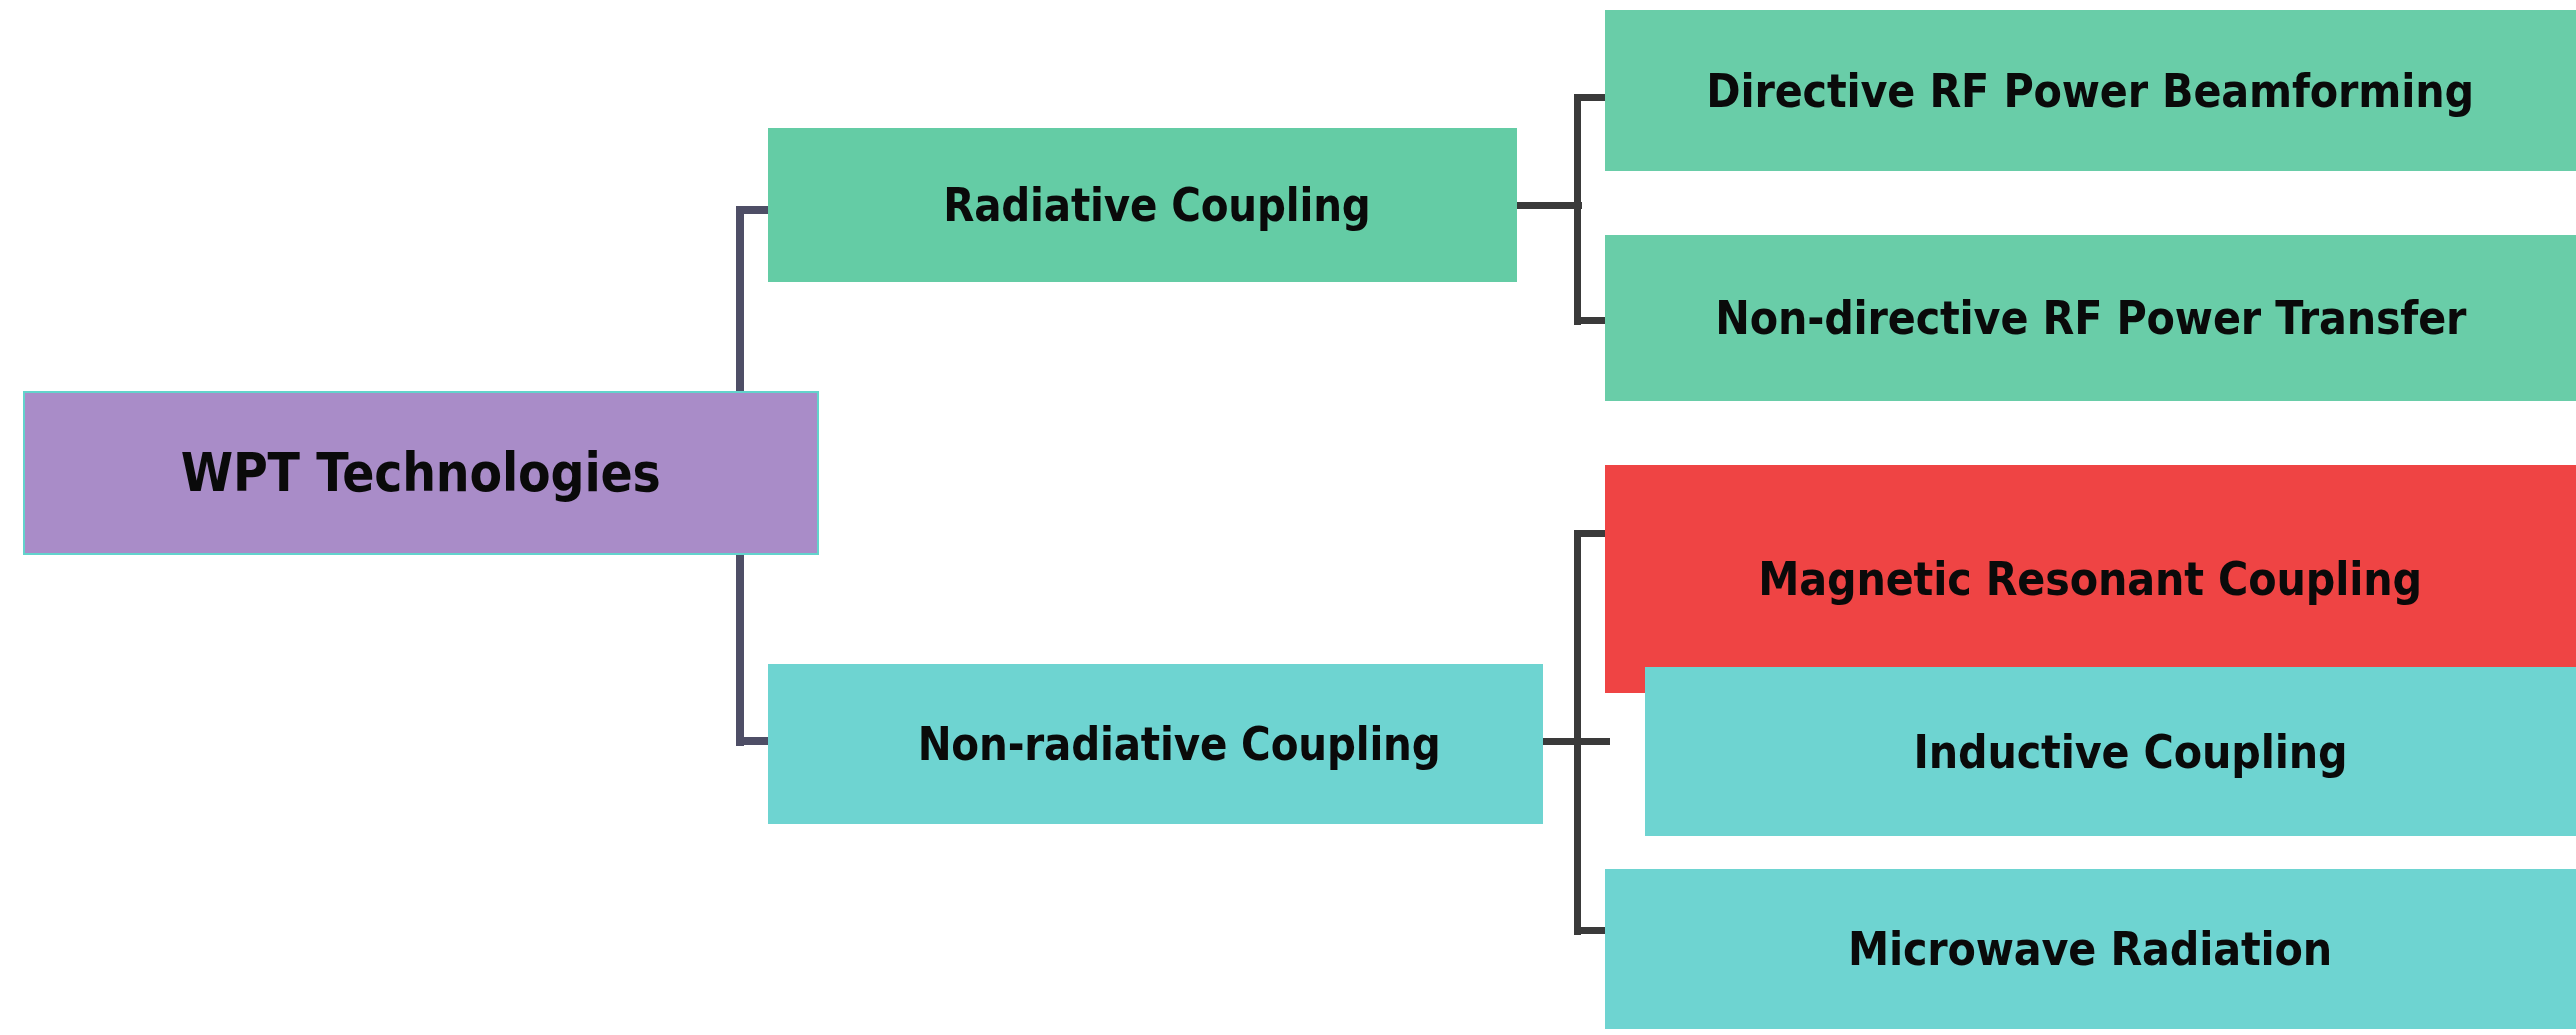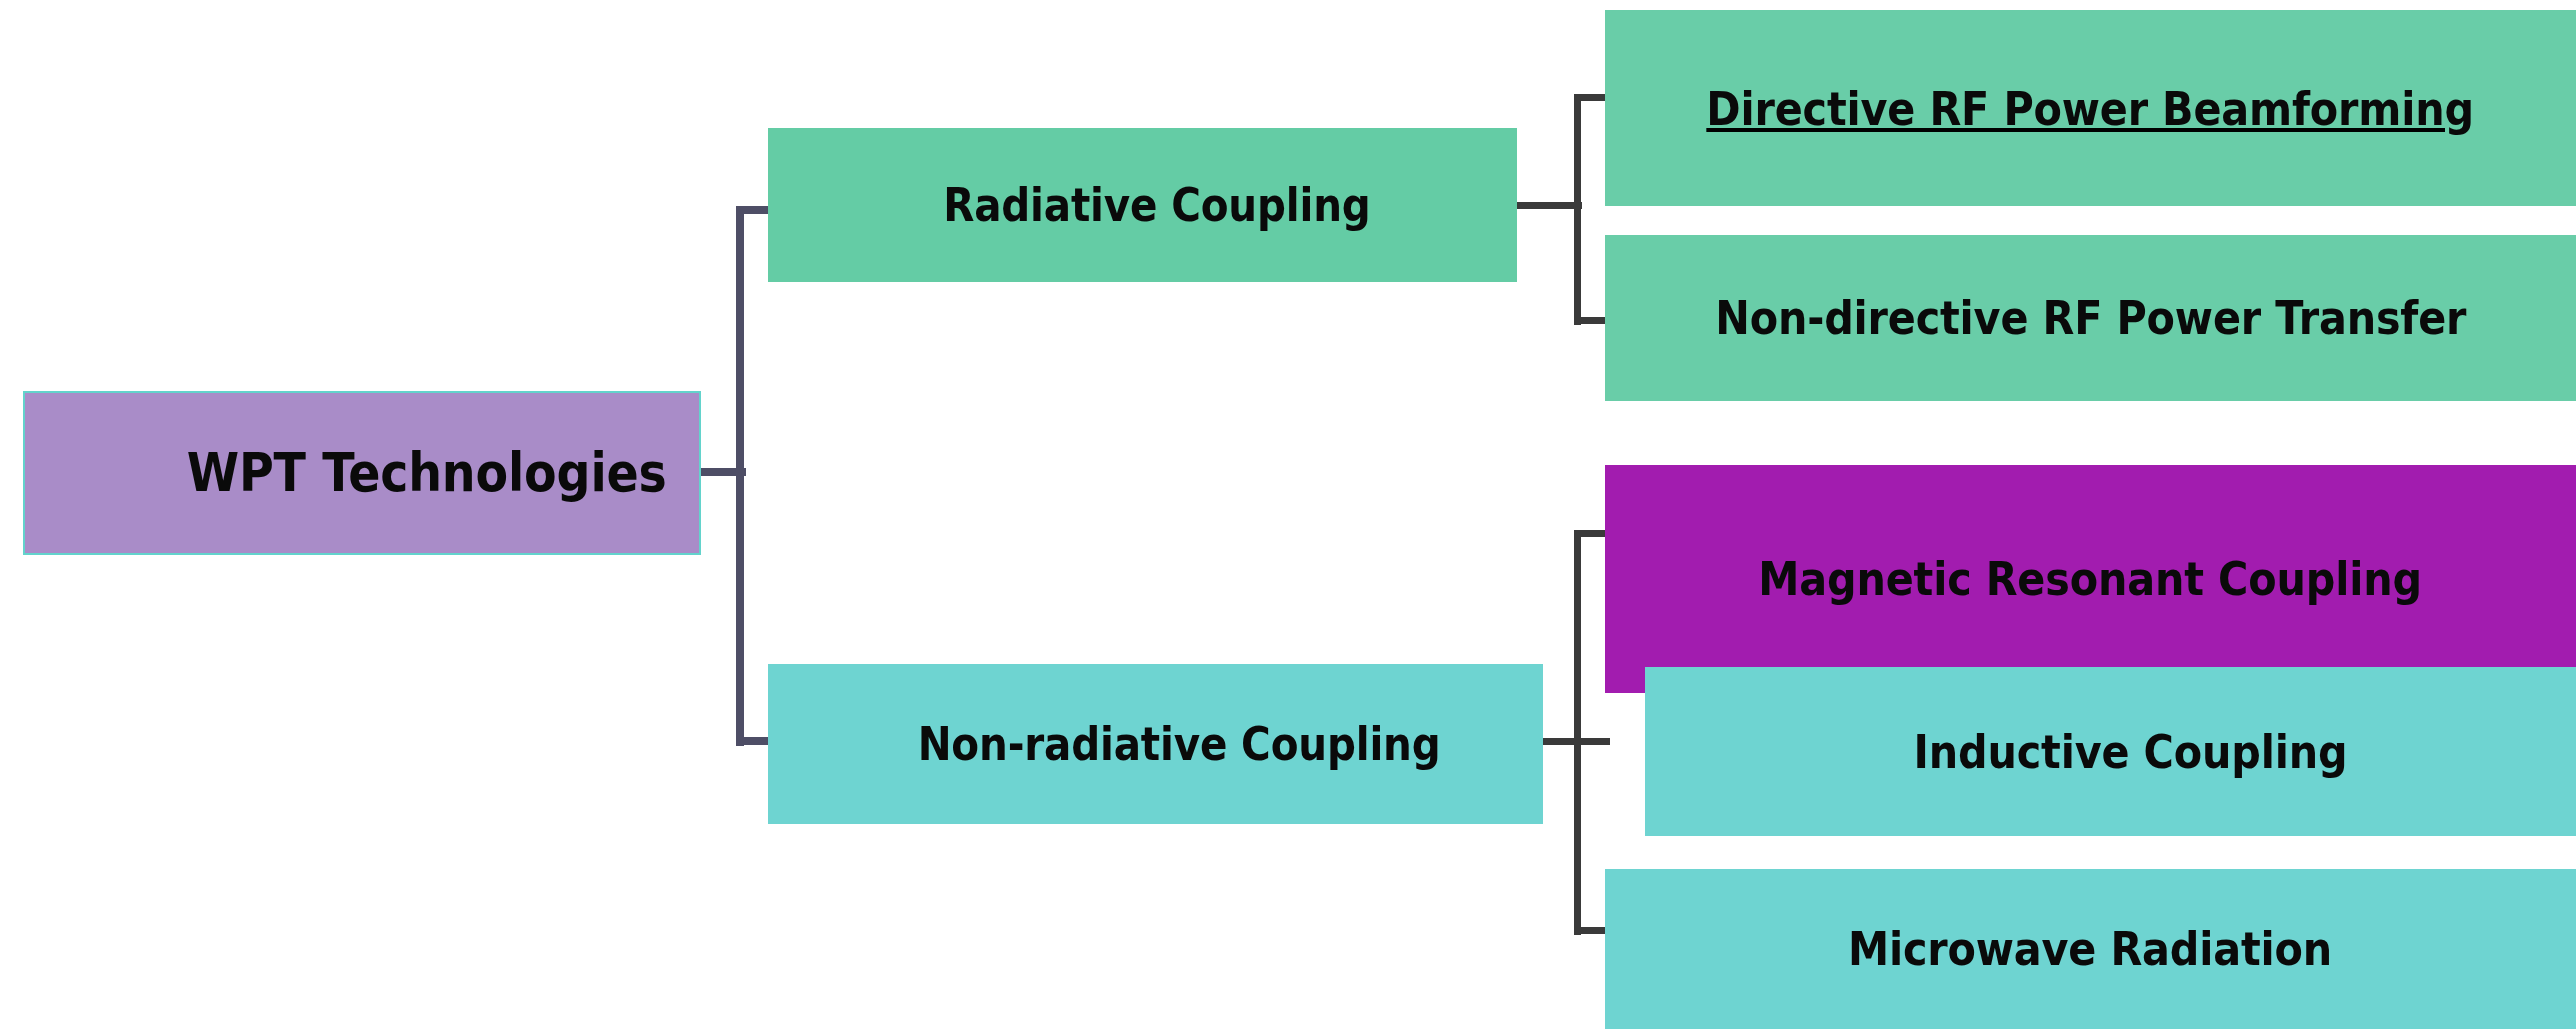--- a/index.html
+++ b/index.html
@@ -29,25 +29,24 @@
     letter-spacing: -0.2px;
     line-height: 1.05;
     white-space: nowrap;
     transform: scaleX(0.88);
     transform-origin: center center;
   }
   
   #node-root {
     left: 23px;
     top: 391px;
-    width: 678px;
+    width: 796px;
     height: 164px;
     background: #a98cc8;
     border: 2.8px solid #63d3cc;
-    justify-content: flex-end;
   }
   #node-root .node-label { font-size: 54px; }
 
   
   #node-radiative {
     left: 768px;
     top: 128px;
     width: 749px;
     height: 154px;
     background: #64cca5;
@@ -61,23 +60,23 @@
     background: #6ed4d1;
     padding-left: 48px;
   }
   #node-radiative .node-label,
   #node-nonradiative .node-label { font-size: 46px; }
 
   
   .leaf { left: 1605px; width: 971px; }
   .leaf .node-label { font-size: 47px; }
 
-  #leaf-directive      { top: 10.2px;  height: 196px; background: #69cda8; text-decoration: underline; }
+  #leaf-directive      { top: 10.2px;  height: 161px; background: #69cda8; }
   #leaf-nondirective   { top: 235px; height: 166px; background: #69cda8; }
-  #leaf-magnetic       { top: 465px; height: 228px; background: #a21caf; }
+  #leaf-magnetic       { top: 465px; height: 228px; background: #ef4444; }
   #leaf-inductive      { top: 667px; height: 169px; background: #6ed4d1; margin-left: 40px; }
   #leaf-microwave      { top: 869px; height: 160px; background: #6ed4d1; }
 
   
   .conn { position: absolute; background: #4e4e66; }
   .conn-dark { position: absolute; background: #3a3a3a; }
 
   
   #conn-root-stub { left: 701px; top: 468px; width: 45px; height: 8.4px; }
   #spine-a        { left: 736px; top: 206px; width: 8.4px; height: 540px; }

